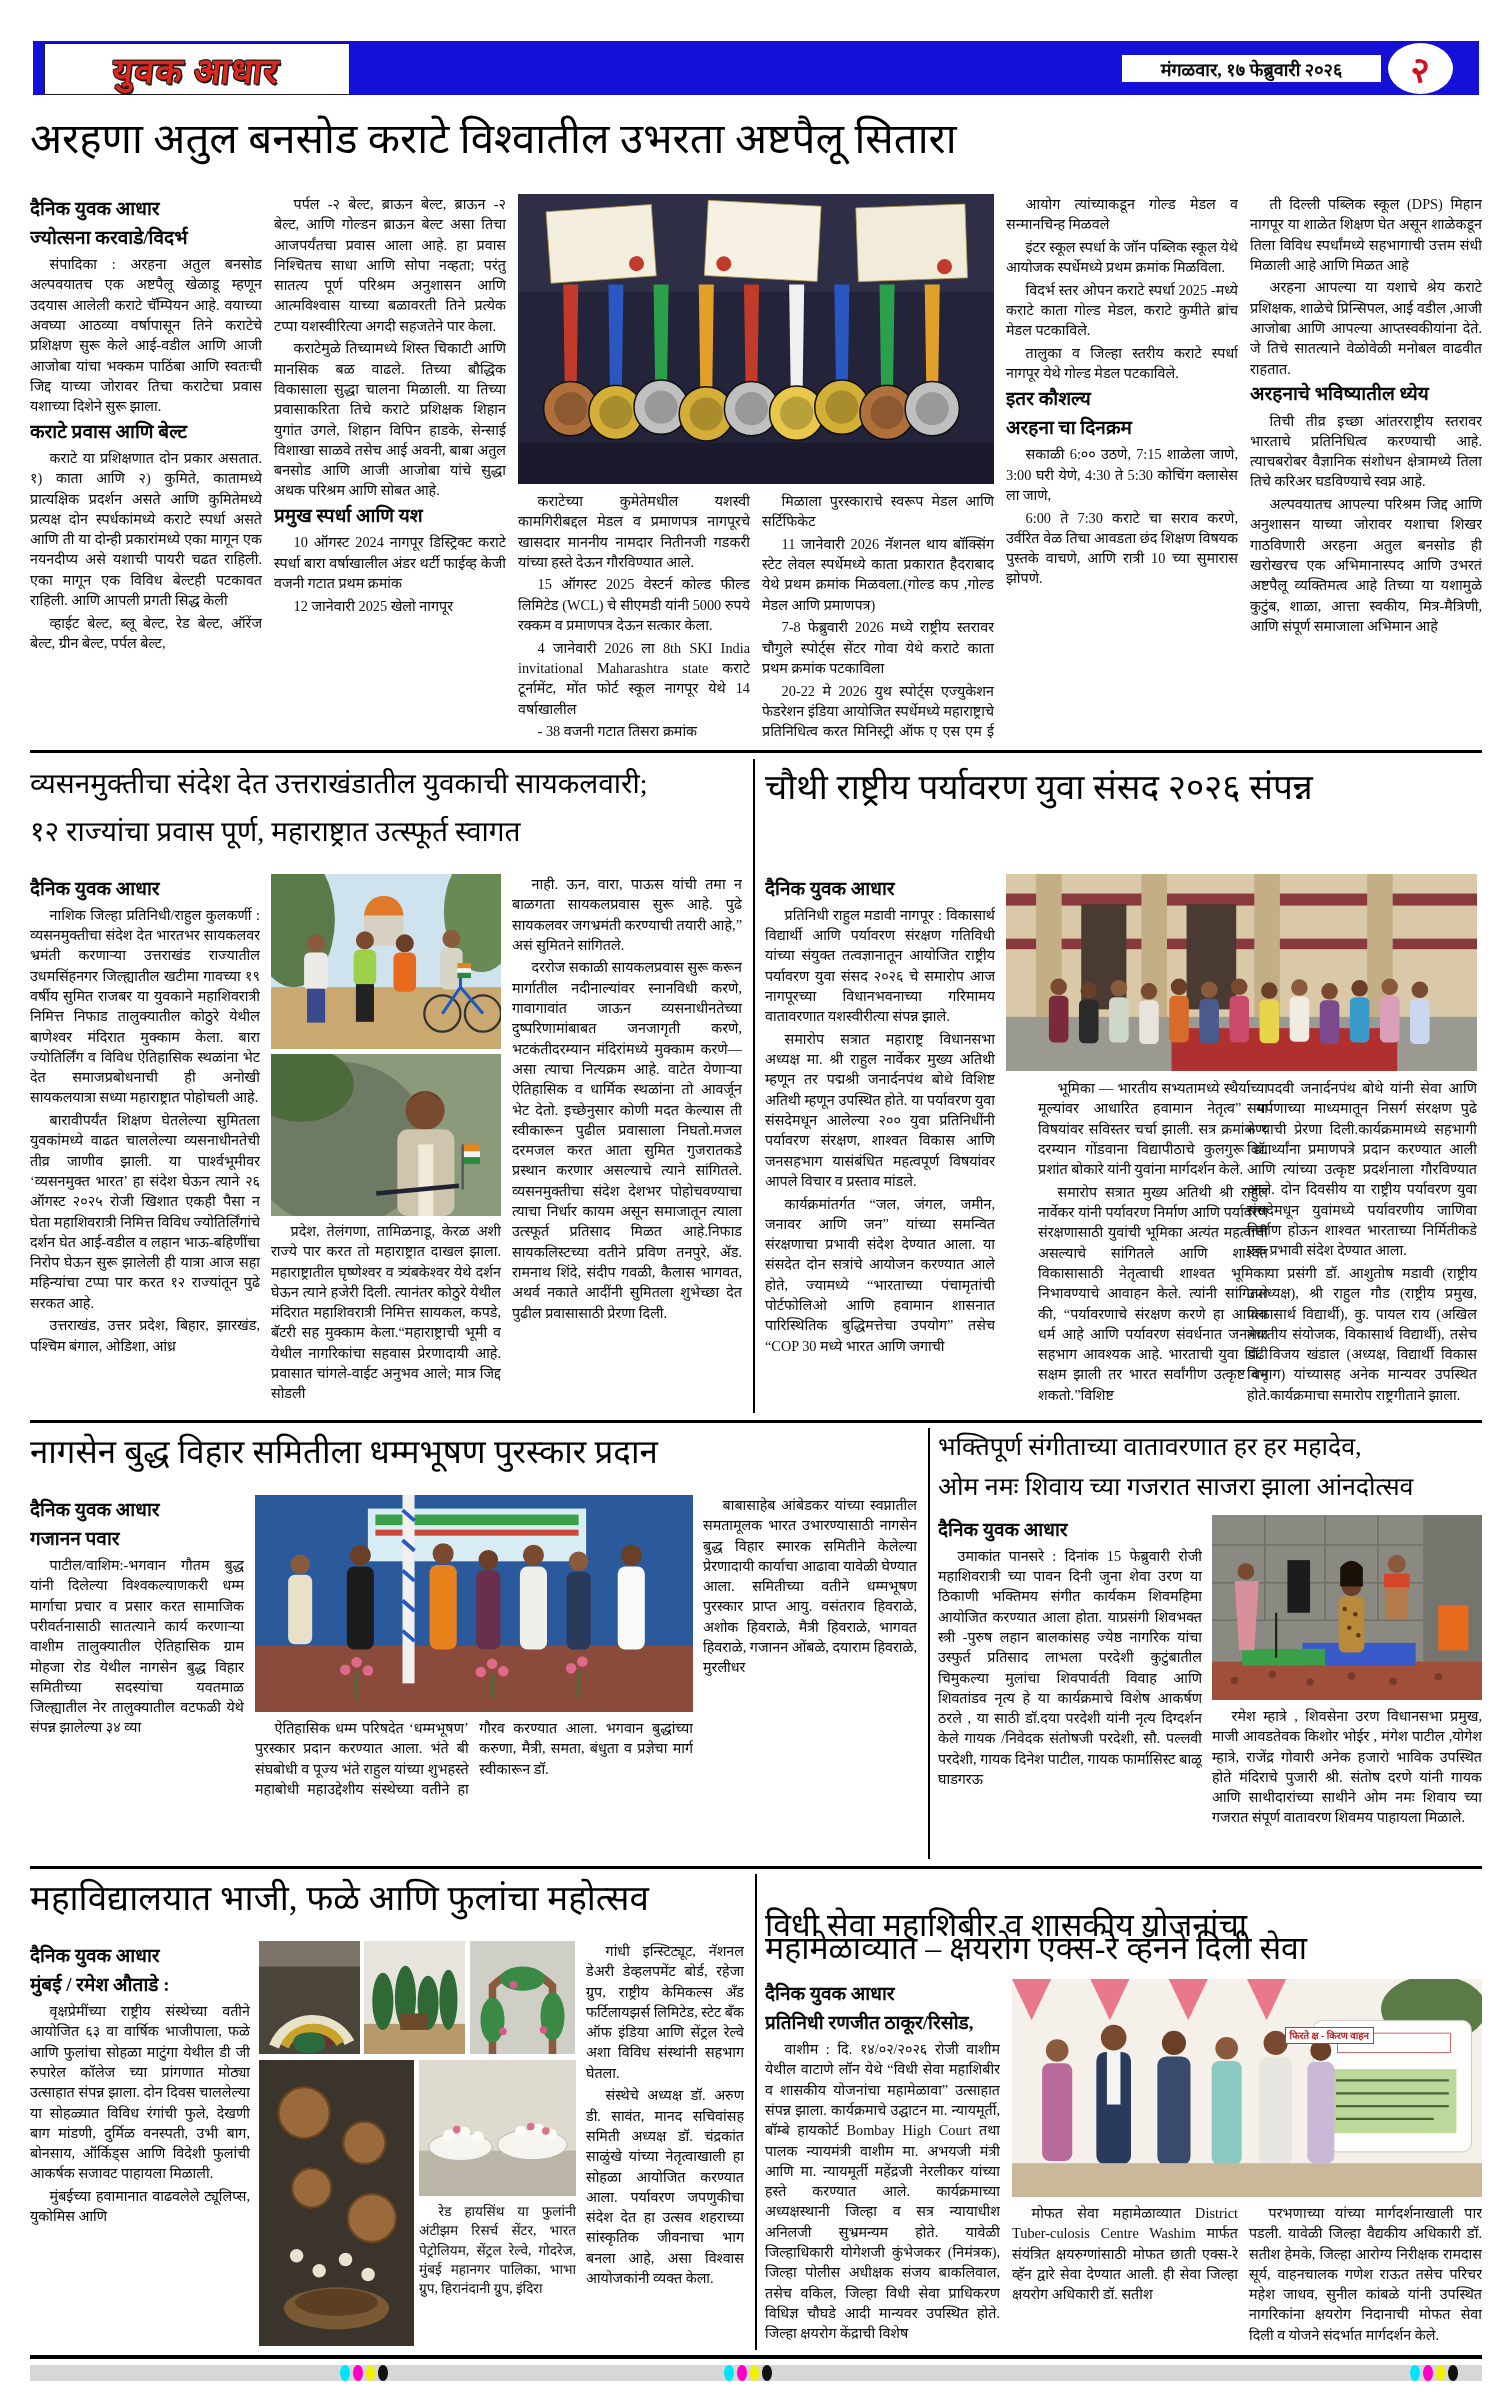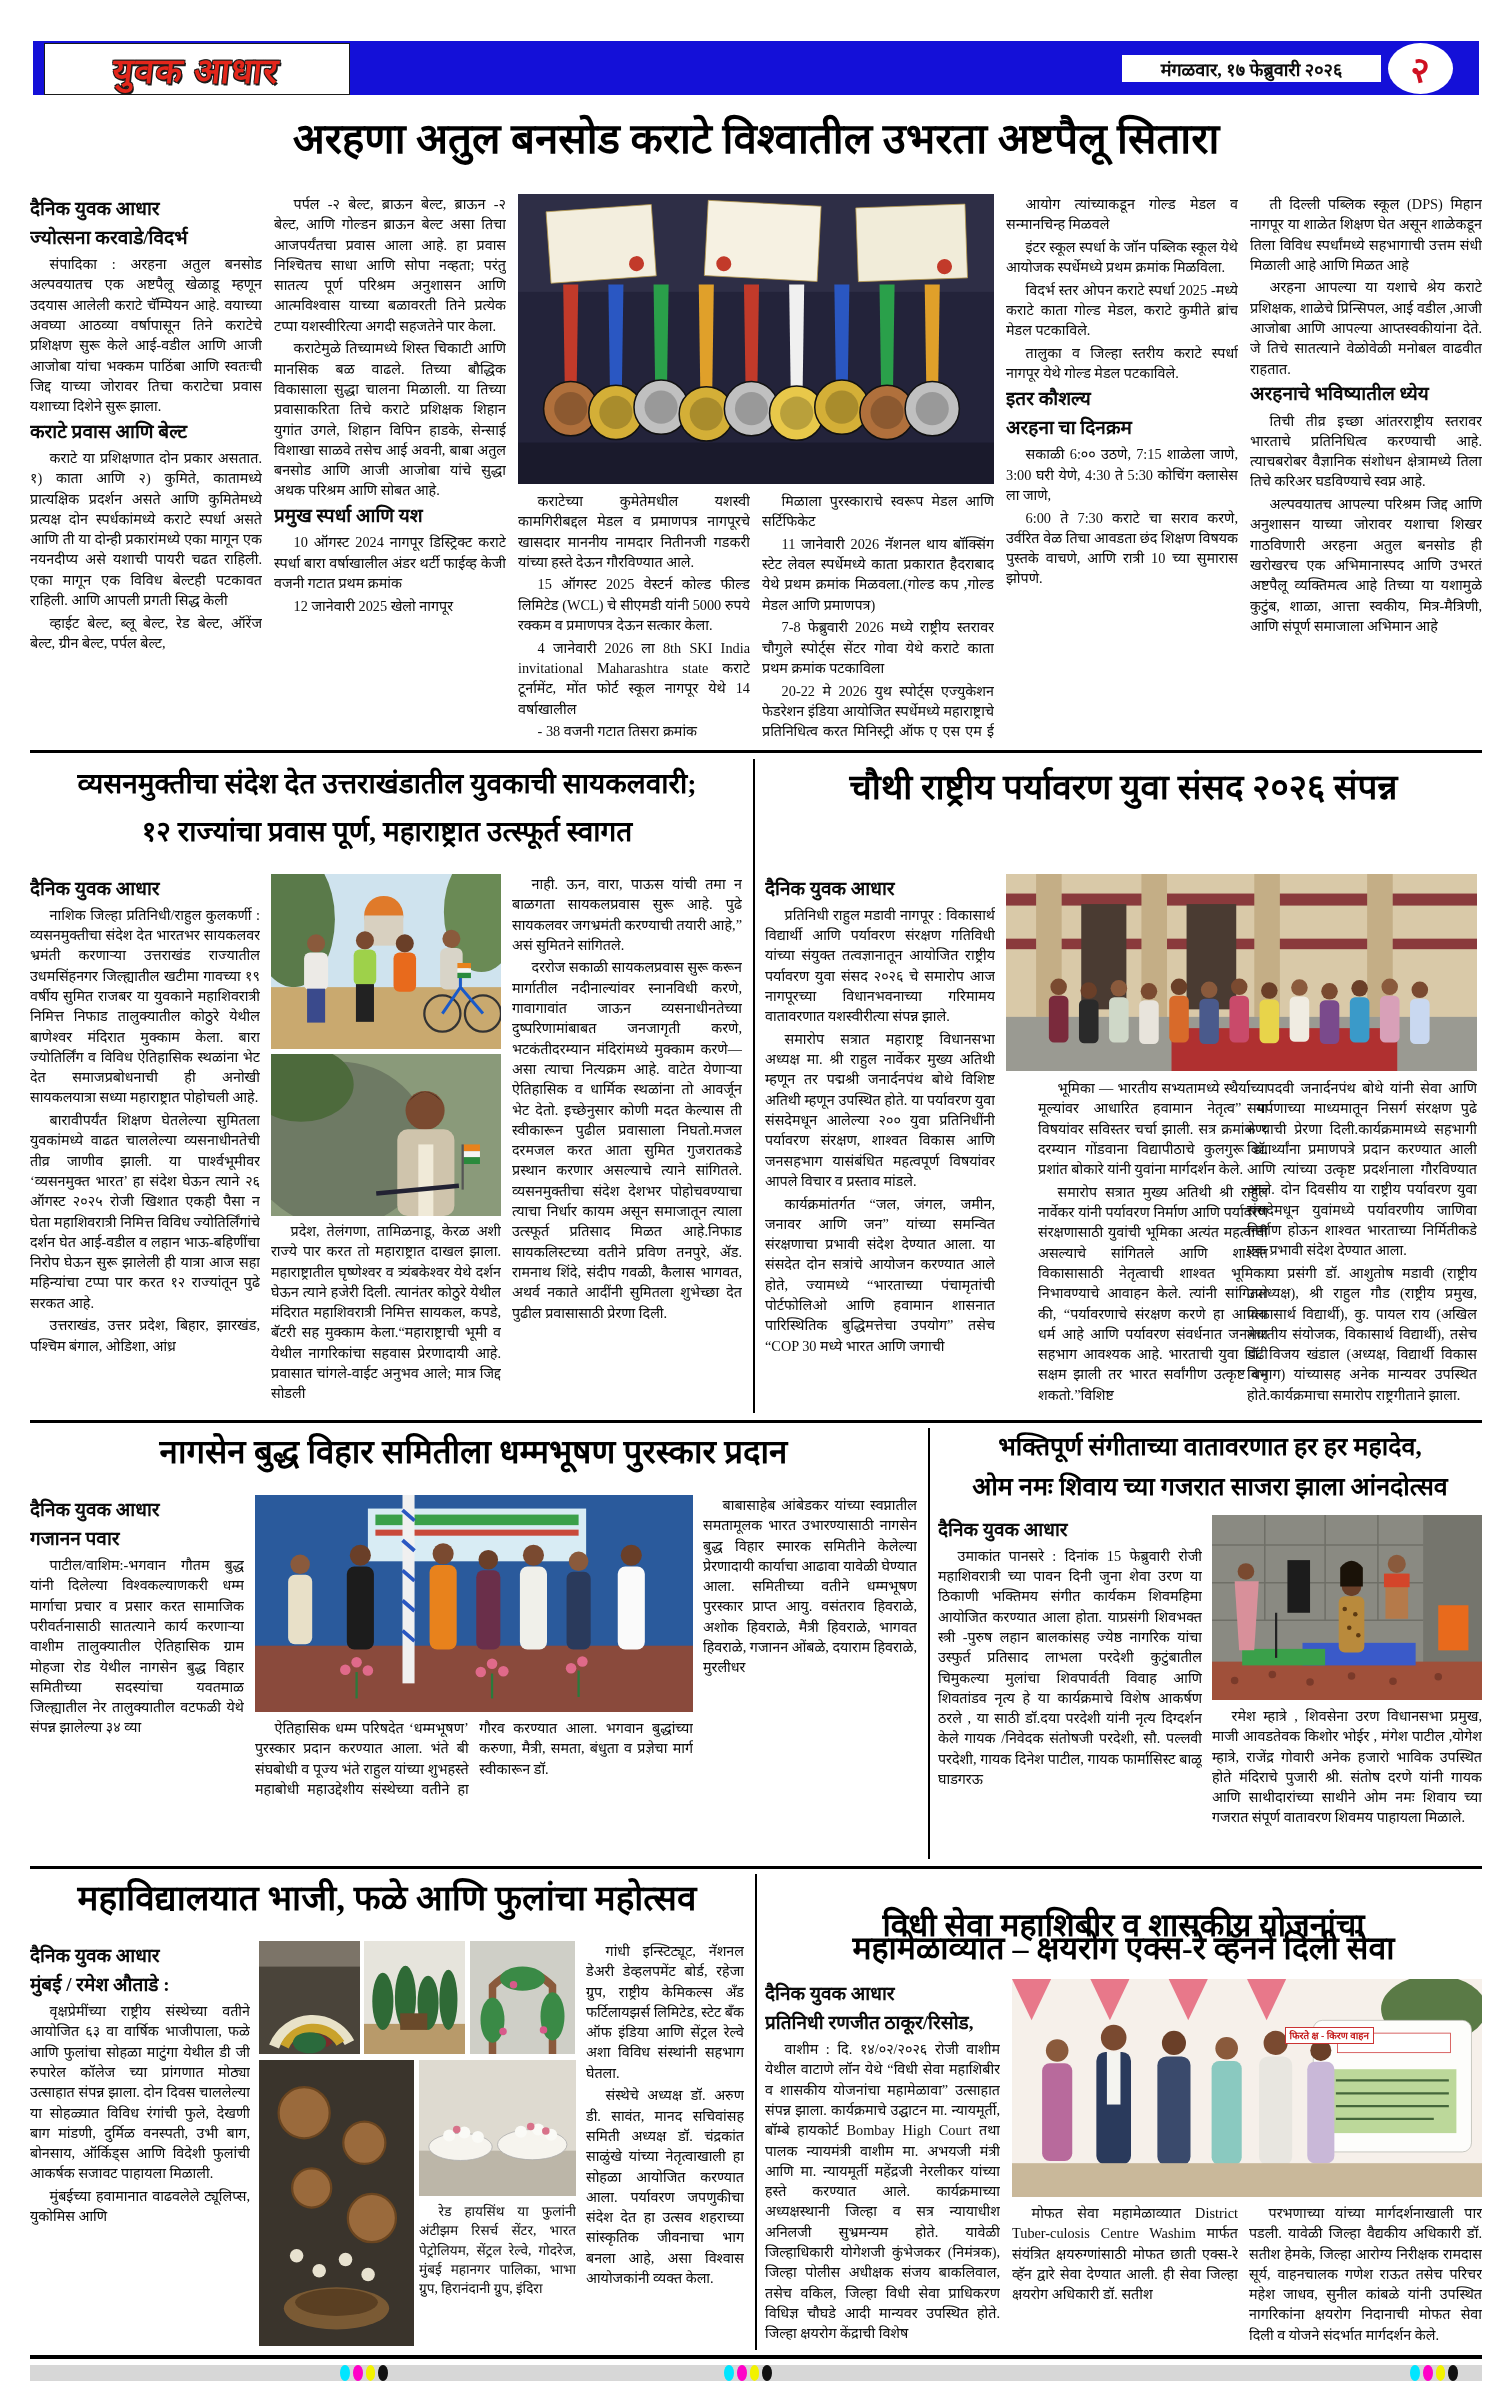--- a/index.html
+++ b/index.html
@@ -10,21 +10,21 @@
   .logo-box{position:absolute;left:10.5px;top:2.3px;width:304px;height:50px;background:#ffffff;
             border:1.5px solid #1a1a1a;display:flex;align-items:center;justify-content:center;}
   .masthead{font-weight:bold;font-size:35px;color:#e3261b;letter-spacing:1.5px;
             transform:skewX(-6deg);text-shadow:1.5px 1.5px 0 #1a1a1a,-0.8px -0.8px 0 #1a1a1a,0.8px -0.8px 0 #1a1a1a,-0.8px 0.8px 0 #1a1a1a;}
   .date-box{position:absolute;left:1089px;top:14.3px;width:259px;height:27px;background:#ffffff;
             display:flex;align-items:center;justify-content:center;font-weight:bold;font-size:18px;}
   .pagenum{position:absolute;left:1355px;top:1.5px;width:65px;height:51px;background:#ffffff;border-radius:50%;
            display:flex;align-items:center;justify-content:center;}
   .pagenum span{color:#cf1022;font-size:35px;font-weight:bold;transform:rotate(12deg);}
   
-  .headline{position:absolute;font-weight:bold;color:#000;text-align:center;white-space:nowrap;line-height:1.22;}
+  .headline{position:absolute;font-weight:normal;color:#000;text-align:left;white-space:nowrap;line-height:1.22;}
   
   .col{position:absolute;overflow:hidden;text-align:justify;}
   .col .para{margin:0 0 2.3px 0;text-indent:19.6px;font-size:14.3px;line-height:1.42;}
   .col .para.bold{font-weight:bold;text-align:left;text-indent:0;font-size:19px;margin:1.5px 0 2.3px;}
   .caption-col .para{font-size:13.6px;}
   
   .rule-h{position:absolute;background:#000;}
   .rule-v{position:absolute;background:#000;width:2.3px;}
   
   .photo{position:absolute;overflow:hidden;background:#fca5a5;}

